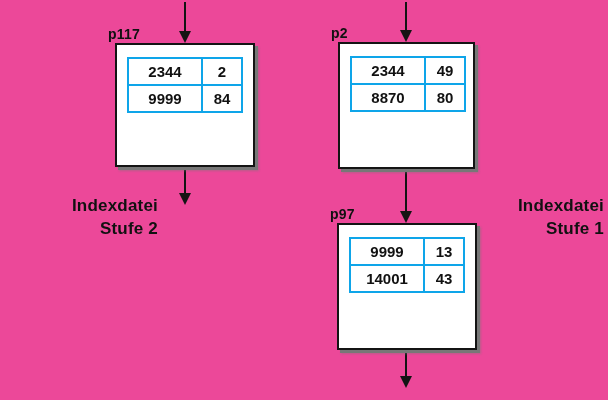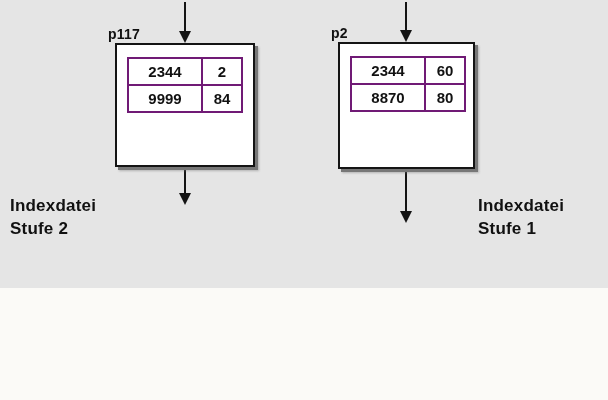--- a/index.html
+++ b/index.html
@@ -5,22 +5,22 @@
   html, body {
     margin: 0;
     padding: 0;
     background: #fbfaf7;
     font-family: "Liberation Sans", sans-serif;
     color: #111;
   }
   #canvas {
     position: relative;
     width: 608px;
-    height: 288px;
-    background: #e5e5e5;
+    height: 400px;
+    background: #ec4899;
     overflow: hidden;
   }
   
   .node {
     position: absolute;
     background: #fff;
     border: 2px solid #141414;
     box-shadow: 3px 3px 0 #777, 4px 4px 2px rgba(120,120,120,0.45);
     box-sizing: border-box;
   }
@@ -32,21 +32,21 @@
     font-weight: 600;
     letter-spacing: 0.2px;
     white-space: nowrap;
   }
   
   table.kv {
     border-collapse: collapse;
     margin: 12px 0 0 10px;
   }
   table.kv td {
-    border: 2px solid #701a75;
+    border: 2px solid #0ea5e9;
     height: 25px;
     padding: 0;
     text-align: center;
     vertical-align: middle;
     font-size: 15px;
     font-weight: 600;
     background: #fff;
   }
   td.k { width: 72px; }
   td.v { width: 38px; }
@@ -66,21 +66,21 @@
   .arrow .head {
     width: 0;
     height: 0;
     border-left: 6px solid transparent;
     border-right: 6px solid transparent;
     border-top: 12px solid #141414;
   }
   
   .caption {
     position: absolute;
-    text-align: left;
+    text-align: right;
     font-size: 17px;
     font-weight: 600;
     line-height: 23px;
     letter-spacing: 0.2px;
   }
 </style>
 </head>
 <body>
 
 <div id="canvas">
@@ -125,30 +125,45 @@
     </tbody>
       </table>
   </div>
 
   <div class="node" style="left:338px; top:42px; width:137px; height:127px;">
     <div class="node-label">p2</div>
     <table class="kv">
       <tbody>
           <tr>
         <td class="k">2344</td>
-        <td class="v">60</td>
+        <td class="v">49</td>
       </tr>
       <tr>
         <td class="k">8870</td>
         <td class="v">80</td>
       </tr>
     </tbody>
       </table>
   </div>
 
+  <div class="node" style="left:337px; top:223px; width:140px; height:127px;">
+    <div class="node-label">p97</div>
+    <table class="kv">
+      <tbody>
+          <tr>
+        <td class="k">9999</td>
+        <td class="v">13</td>
+      </tr>
+      <tr>
+        <td class="k">14001</td>
+        <td class="v">43</td>
+      </tr>
+    </tbody>
+      </table>
+  </div>
 
   <div class="caption" style="left:10px; top:194px; width:148px;">
     <div>Indexdatei</div>
     <div>Stufe 2</div>
   </div>
 
   <div class="caption" style="left:478px; top:194px; width:126px;">
     <div>Indexdatei</div>
     <div>Stufe 1</div>
   </div>

